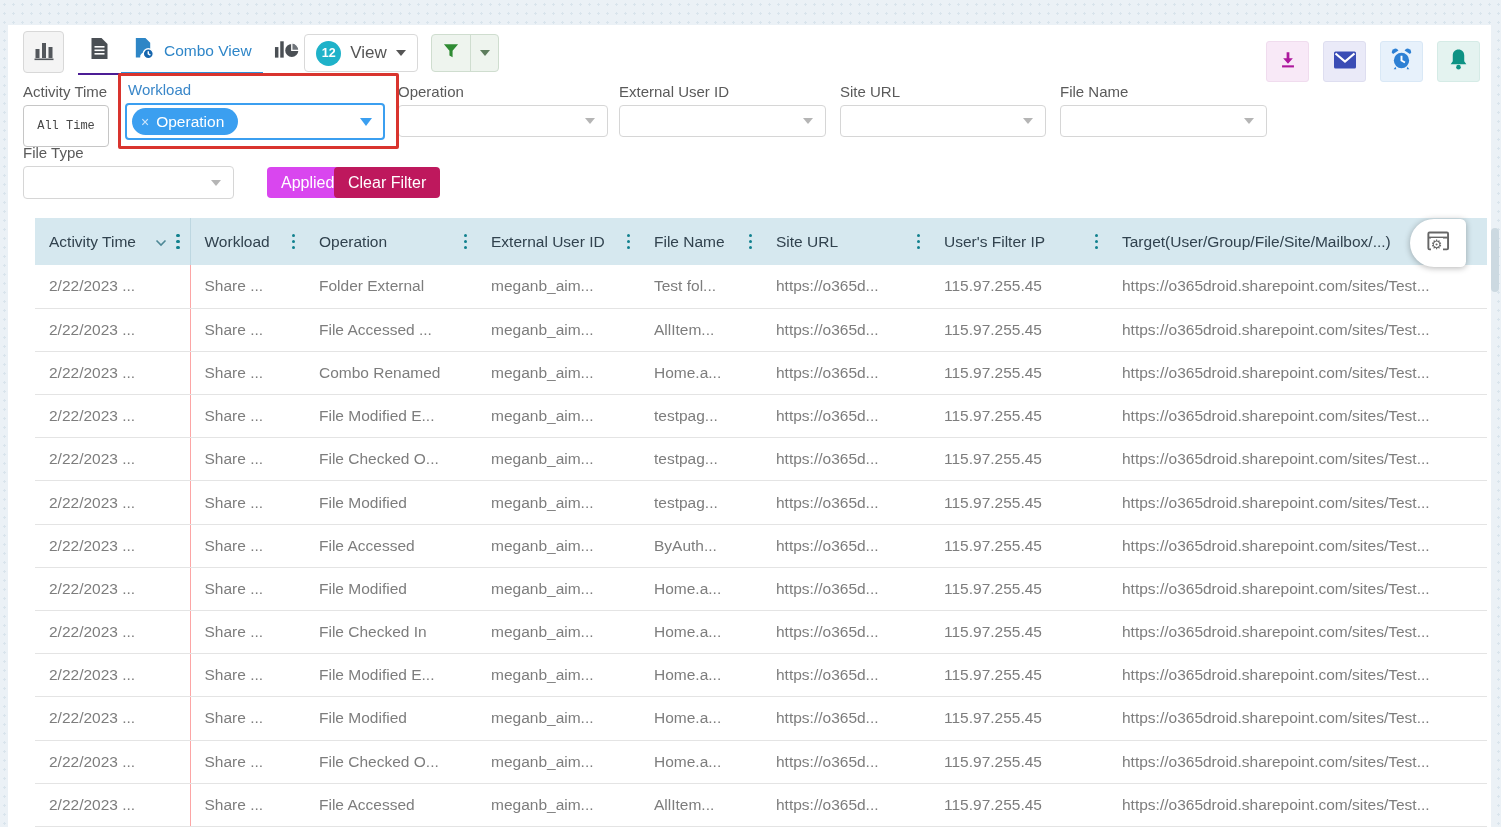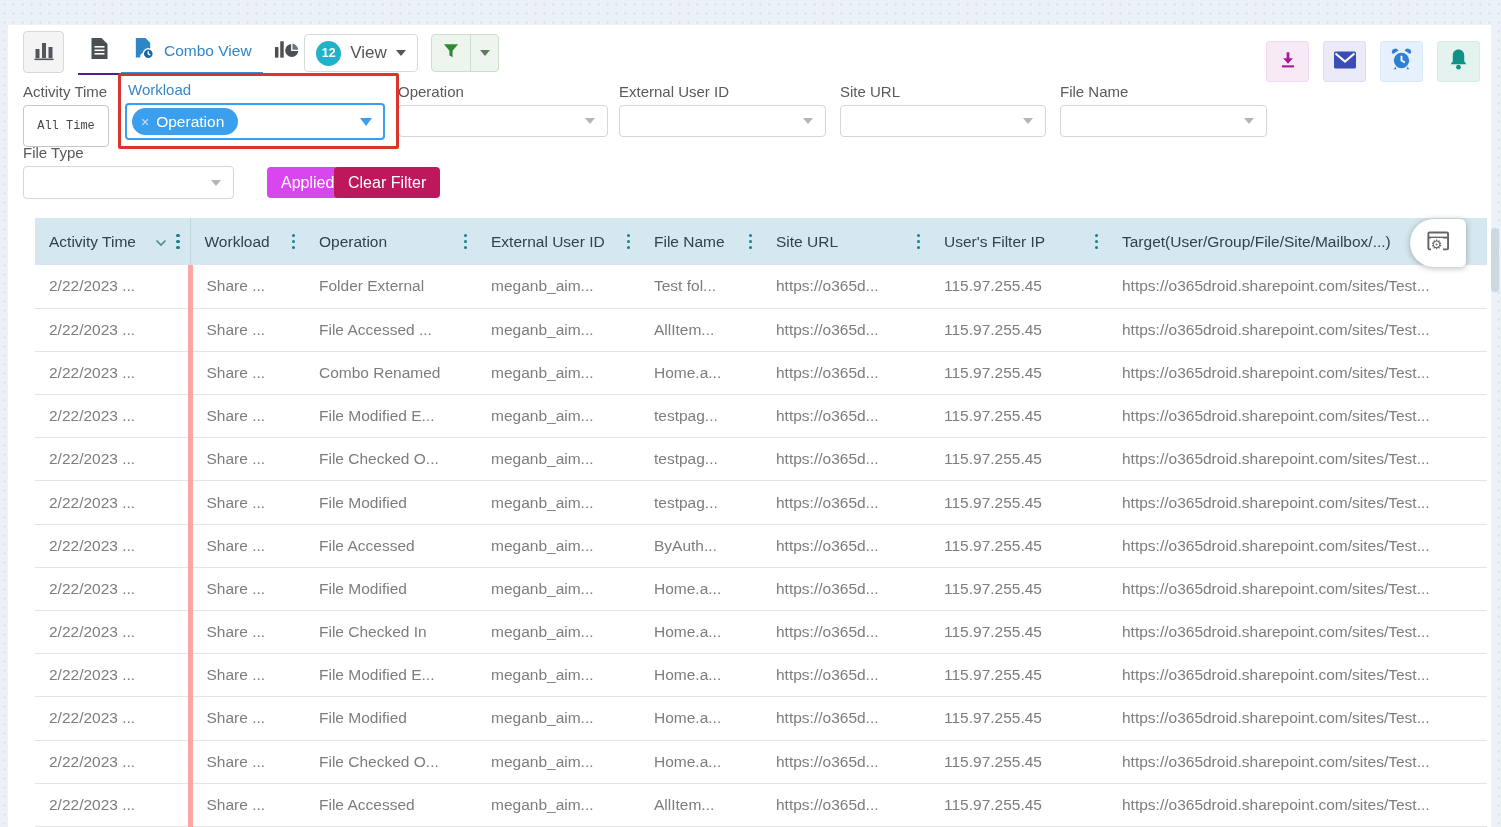--- a/index.html
+++ b/index.html
@@ -72,21 +72,21 @@
   .grid-wrap { position:absolute; left:27px; top:193px; width:1452px; }
   table { border-collapse:collapse; table-layout:fixed; width:1452px; }
   thead th { background:#d6e8ef; height:47px; font-weight:400; font-size:15.5px; color:#31424e;
     text-align:left; padding:0 8px 0 14px; }
   thead th.c0 { border-right:1px solid #bdd7e1; }
   .thi { display:flex; align-items:center; gap:7px; }
   .dots { display:inline-flex; flex-direction:column; gap:2.5px; cursor:pointer; padding:2px; }
   .dots i { width:3.5px; height:3.5px; border-radius:50%; background:#11818e; }
   tbody td { height:43.2px; font-size:15.5px; color:#7d7d7d; border-bottom:1px solid #e4e4e4;
     padding:0 8px 0 14px; white-space:nowrap; overflow:hidden; }
-  tbody td:first-child { border-right:5px solid #fca5a5; }
+  tbody td:first-child { border-right:1px solid #fca5a5; }
   .colpill { position:absolute; left:1402px; top:194px; width:56px; height:48px; background:#fff;
     border-radius:26px 6px 6px 26px; box-shadow:0 1px 6px rgba(0,0,0,.3);
     display:flex; align-items:center; justify-content:center; z-index:5; cursor:pointer; }
   .gear-badge { position:absolute; right:9px; bottom:8px; font-size:13px; color:#666;
     background:#fff; line-height:1; }
   .scroll-thumb { position:absolute; right:2px; top:228px; width:8px; height:64px;
     background:#ccd9e1; border-radius:4px; }
 </style>
 </head>
 <body>

